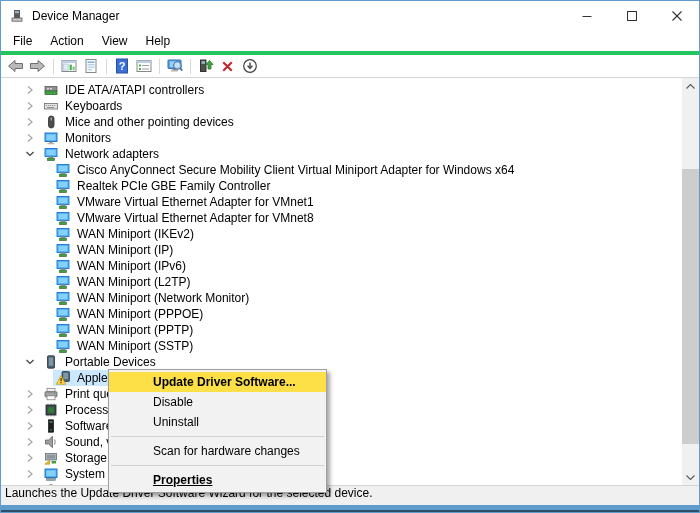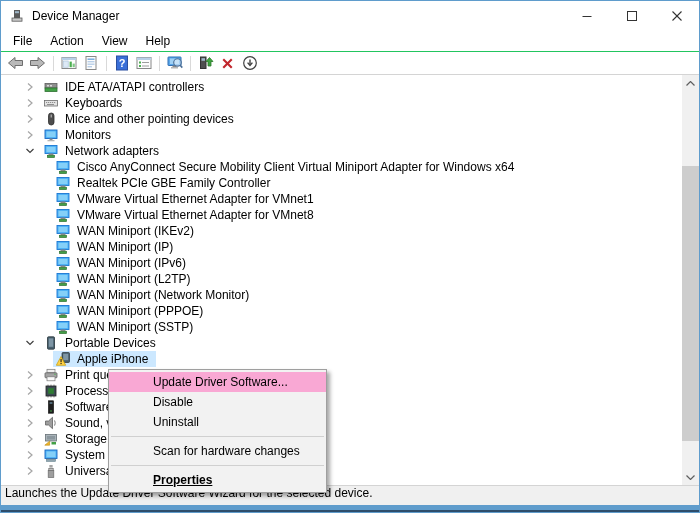--- a/index.html
+++ b/index.html
@@ -9,21 +9,21 @@
     font-family:"Liberation Sans",sans-serif;font-size:12px;color:#000;
     display:flex;flex-direction:column;
   }
   
   .titlebar{height:30px;flex:0 0 auto;display:flex;align-items:center;padding-left:9px;background:#fff;}
   .title-icon{margin-right:8px;}
   .title-text{flex:1;font-size:12px;}
   .win-controls{display:flex;height:30px;}
   .win-btn{width:45px;height:30px;display:flex;align-items:center;justify-content:center;}
   
-  .menubar{height:20px;flex:0 0 auto;display:flex;align-items:center;padding-left:3px;border-bottom:1px solid #22c55e;background:#fff;}
+  .menubar{height:20px;flex:0 0 auto;display:flex;align-items:center;padding-left:3px;border-bottom:4px solid #22c55e;background:#fff;}
   .menu-item{padding:0 9px;height:20px;line-height:20px;}
   
   .toolbar{height:22px;flex:0 0 auto;display:flex;align-items:center;padding-left:4px;border-bottom:1px solid #d4d4d4;background:#fff;}
   .tb-btn{width:21px;height:20px;display:flex;align-items:center;justify-content:center;margin-right:1px;}
   .tb-sep{width:1px;height:15px;background:#d9d9d9;margin:0 4px;}
   
   .content{flex:1;display:flex;overflow:hidden;background:#fff;}
   .tree{flex:1;padding-top:4px;overflow:hidden;}
   .tree-row{height:16px;display:flex;align-items:center;white-space:nowrap;}
   .lvl0{padding-left:12px;margin-left:12px;}
@@ -44,21 +44,21 @@
   .statusbar{height:19px;flex:0 0 auto;border-top:1px solid #d4d4d4;background:#f0f0f0;display:flex;align-items:flex-start;padding-left:4px;}
   .bottom-band{height:5px;flex:0 0 auto;background:#5f9ccc;}
   .bottom-edge{height:2px;flex:0 0 auto;background:#2e4d6b;}
   
   .context-menu{
     position:absolute;left:107px;top:368px;width:219px;z-index:20;
     background:#f2f2f2;border:1px solid #9f9f9f;box-shadow:3px 3px 4px rgba(0,0,0,0.35);
     padding:2px 0;box-sizing:border-box;
   }
   .cm-item{height:20px;line-height:20px;padding-left:44px;}
-  .cm-item.hl{background:#f9a8d4;}
+  .cm-item.hl{background:#fde047;font-weight:bold;}
   .cm-item.bold{font-weight:bold;text-decoration:underline;}
   .cm-sep{height:1px;background:#d0d0d0;margin:4px 2px;}
 </style>
 </head>
 <body>
 
 <div class="window">
 
   <div class="titlebar">
     <span class="title-icon svg-icon">
@@ -428,20 +428,34 @@
           <span class="row-body">
             <span class="svg-icon t-icon">
               <svg width="14" height="14" viewBox="0 0 14 14">
                 <rect x="1" y="1.5" width="12" height="8" fill="#4fb3f6" stroke="#1976d2" stroke-width="0.9"></rect>
                 <rect x="2.5" y="3" width="9" height="5" fill="#85d0f8"></rect>
                 <rect x="4.5" y="9.5" width="5" height="1.8" fill="#8d8d8d"></rect>
                 <rect x="3.5" y="11.3" width="7" height="2.2" fill="#43a047" stroke="#2e7031" stroke-width="0.7"></rect>
               </svg>
             </span>
             <span class="label">WAN Miniport (PPPOE)</span>
+          </span>
+        </div>
+        <div class="tree-row lvl1">
+          <span class="chev"></span>
+          <span class="row-body">
+            <span class="svg-icon t-icon">
+              <svg width="14" height="14" viewBox="0 0 14 14">
+                <rect x="1" y="1.5" width="12" height="8" fill="#4fb3f6" stroke="#1976d2" stroke-width="0.9"></rect>
+                <rect x="2.5" y="3" width="9" height="5" fill="#85d0f8"></rect>
+                <rect x="4.5" y="9.5" width="5" height="1.8" fill="#8d8d8d"></rect>
+                <rect x="3.5" y="11.3" width="7" height="2.2" fill="#43a047" stroke="#2e7031" stroke-width="0.7"></rect>
+              </svg>
+            </span>
+            <span class="label">WAN Miniport (PPTP)</span>
           </span>
         </div>
         <div class="tree-row lvl1">
           <span class="chev"></span>
           <span class="row-body">
             <span class="svg-icon t-icon">
               <svg width="14" height="14" viewBox="0 0 14 14">
                 <rect x="1" y="1.5" width="12" height="8" fill="#4fb3f6" stroke="#1976d2" stroke-width="0.9"></rect>
                 <rect x="2.5" y="3" width="9" height="5" fill="#85d0f8"></rect>
                 <rect x="4.5" y="9.5" width="5" height="1.8" fill="#8d8d8d"></rect>

